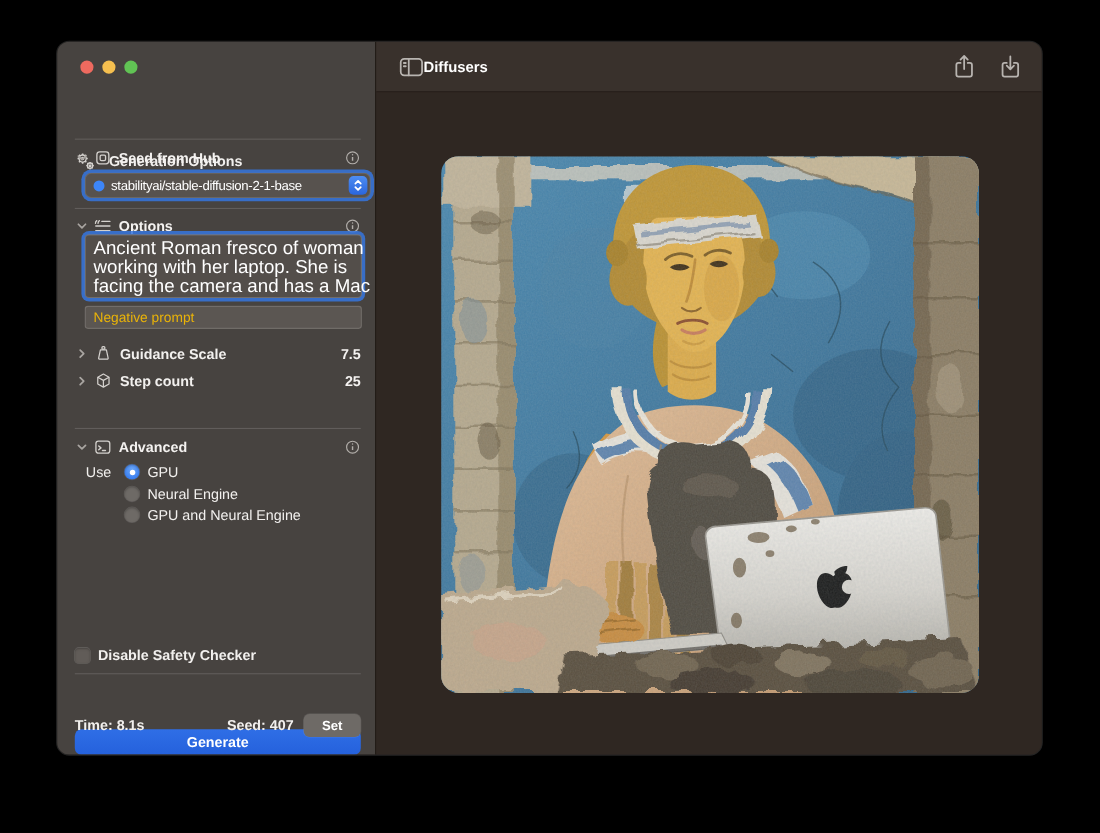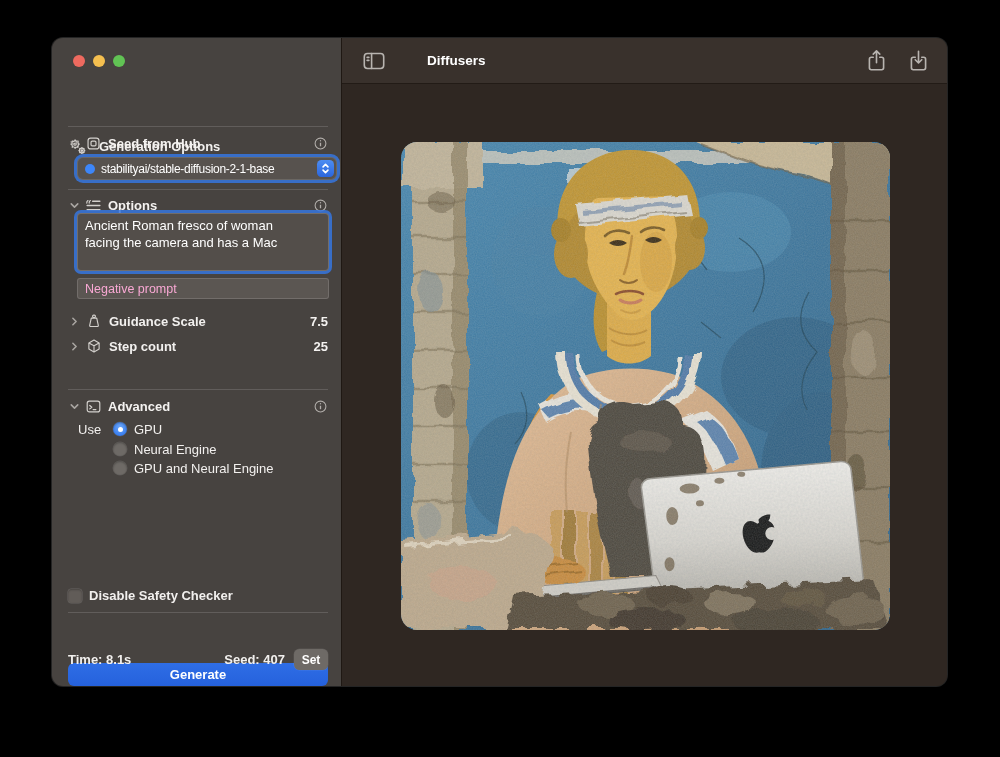--- a/index.html
+++ b/index.html
@@ -28,48 +28,48 @@
   .select{position:absolute;left:25px;top:119px;width:260px;height:23px;border-radius:6px;
     background:#57524e;border:1px solid rgba(255,255,255,.12);
     box-shadow:0 0 0 3px rgba(54,118,223,.85);display:flex;align-items:center;padding:0 2px 0 7px;cursor:default;}
   .select .dot{width:10px;height:10px;border-radius:50%;background:#3d86f8;flex:none;margin-right:6px;}
   .select .sel-text{font-size:12px;color:#fff;white-space:nowrap;letter-spacing:-.3px;flex:1;}
   .select .stepper{width:17px;height:17px;border-radius:4.5px;flex:none;
     background:linear-gradient(#4d8df2,#2b66dd);display:flex;align-items:center;justify-content:center;color:#fff;}
   .prompt-box{position:absolute;left:25px;top:175px;width:252px;height:58px;border-radius:4px;
     background:#534e4a;border:1px solid rgba(255,255,255,.18);
     box-shadow:0 0 0 3px rgba(54,118,223,.85);padding:3px 7px;cursor:text;}
-  .prompt-box .pline{font-size:13px;line-height:17px;color:#fff;white-space:nowrap;}
+  .prompt-box .pline{font-size:17px;line-height:17px;color:#fff;white-space:nowrap;}
   .neg-box{position:absolute;left:25px;top:240px;width:252px;height:21px;border-radius:3px;
     background:#5b5652;border:1px solid rgba(255,255,255,.14);display:flex;align-items:center;padding:0 7px;cursor:text;}
-  .neg-box .ph{font-size:12.5px;color:#f9a8d4;}
+  .neg-box .ph{font-size:12.5px;color:#eab308;}
   .use-row{position:absolute;left:26px;height:18px;display:flex;align-items:center;font-size:13px;}
   .use-word{width:35px;font-size:13px;}
   .radio{width:14px;height:14px;border-radius:50%;background:#6e6a66;flex:none;margin-right:7px;
     box-shadow:inset 0 1px 2px rgba(0,0,0,.25),0 0 0 .5px rgba(255,255,255,.12);position:relative;}
   .radio.sel{background:radial-gradient(circle at 50% 32%,#69a5f8,#2a72ee);}
   .radio.sel::after{content:"";position:absolute;left:4.5px;top:4.5px;width:5px;height:5px;border-radius:50%;background:#fff;}
   .safety-row{position:absolute;left:16px;top:550px;display:flex;align-items:center;}
   .checkbox{width:14px;height:14px;border-radius:3.5px;background:#615c58;flex:none;margin-right:7px;
     box-shadow:inset 0 1px 2px rgba(0,0,0,.25),0 0 0 .5px rgba(255,255,255,.18);}
   .safety-row .clabel{font-size:13px;font-weight:600;text-align:right;}
   .generate{position:absolute;left:16px;top:580px;width:260px;height:23px;border:none;border-radius:6px;
     background:linear-gradient(#2f6ee6,#2561dc);color:#fff;font-weight:bold;font-size:13px;
     font-family:"Liberation Sans",sans-serif;display:flex;align-items:center;justify-content:center;cursor:default;margin-top:45px;}
   .sfooter{position:absolute;left:16px;right:13px;top:610px;height:23px;display:flex;align-items:center;}
   .sfooter .time{font-size:13px;font-weight:bold;}
   .sfooter .seed{margin-left:auto;font-size:13px;font-weight:bold;margin-right:9px;}
-  .setbtn{width:34px;height:21px;border-radius:5.5px;background:#6e6a66;color:#fff;font-size:12px;font-weight:600;
+  .setbtn{width:52px;height:21px;border-radius:5.5px;background:#6e6a66;color:#fff;font-size:12px;font-weight:600;
     display:flex;align-items:center;justify-content:center;box-shadow:0 0 0 .5px rgba(255,255,255,.1);cursor:default;}
   
   .main{flex:1;display:flex;flex-direction:column;border-left:1px solid #1f1813;min-width:0;}
   .titlebar{height:46px;flex:none;background:#39312c;border-bottom:1px solid #221b16;
     position:relative;display:flex;align-items:center;color:#b8b4b0;}
   .tb-toggle{position:absolute;left:20px;width:24px;height:22px;display:flex;}
-  .tb-title{position:absolute;left:61px;font-size:13.5px;font-weight:bold;color:#fff;padding-left:24px;}
+  .tb-title{position:absolute;left:43px;font-size:13.5px;font-weight:bold;color:#fff;}
   .tb-actions{position:absolute;right:17px;display:flex;gap:19px;}
   .tb-actions .abtn{width:23px;height:25px;display:flex;color:#b8b4b0;}
   .content{flex:1;position:relative;background:#2f2722;}
   .artwork{position:absolute;left:59px;top:58px;width:489px;height:488px;border-radius:16px;overflow:hidden;}
   svg{display:block;}
 </style>
 </head>
 <body>
 
 <div class="window">
@@ -149,20 +149,21 @@
       <span class="info">
         <svg viewBox="0 0 20 20" width="15" height="15" fill="none" stroke="currentColor" stroke-width="1.4">
           <circle cx="10" cy="10" r="7.2"></circle>
             <path d="M10 9v4.6" stroke-width="1.7"></path>
             <circle cx="10" cy="6.3" r=".9" fill="currentColor" stroke="none"></circle>
         </svg>
       </span>
     </div>
     <div class="prompt-box">
       <div class="pline">Ancient Roman fresco of woman</div>
+      <div class="pline">working with her laptop. She is</div>
       <div class="pline">facing the camera and has a Mac</div>
     </div>
     <div class="neg-box">
       <span class="ph">Negative prompt</span>
     </div>
 
     <div class="prow" style="top:273px">
       <span class="chev">
         <svg viewBox="0 0 20 20" width="13" height="13" fill="none" stroke="currentColor" stroke-width="2.4" stroke-linecap="round" stroke-linejoin="round">
             <path d="M7.5 5l5 5-5 5"></path>

